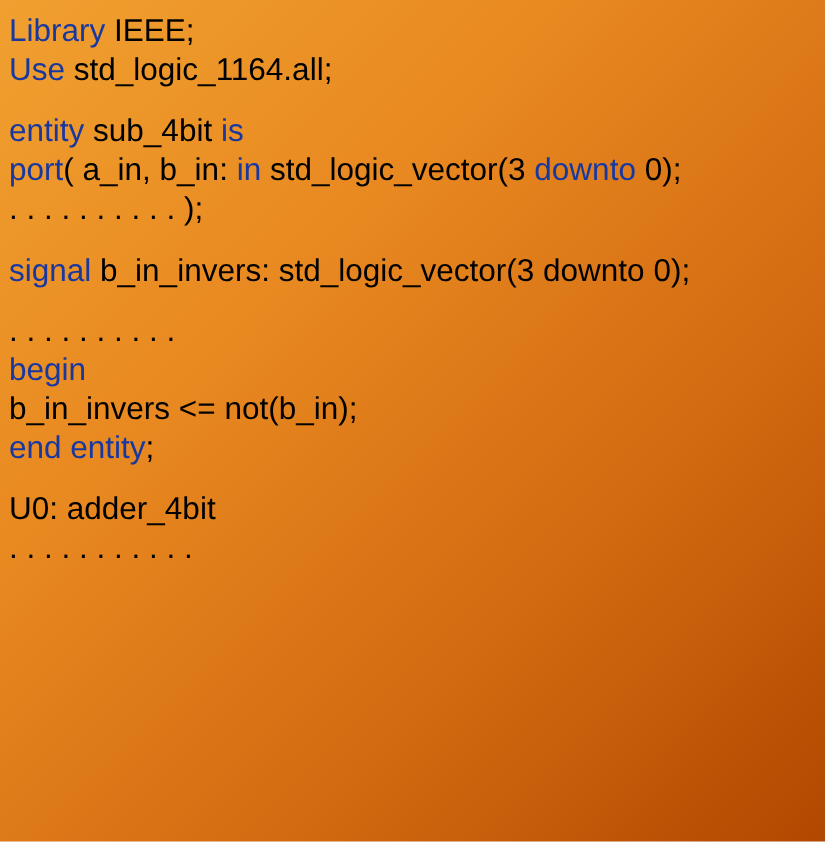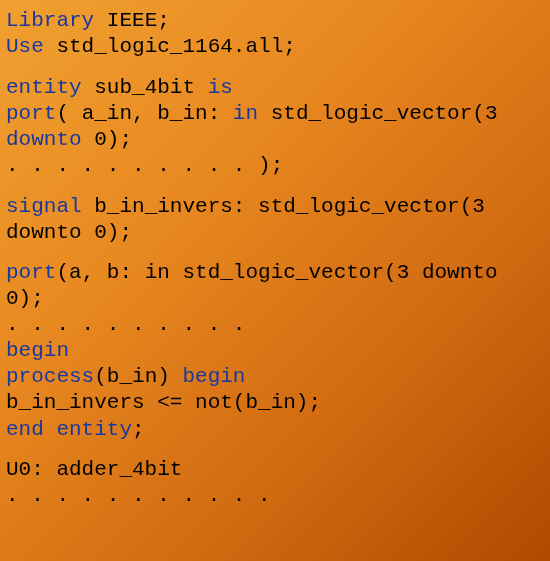--- a/index.html
+++ b/index.html
@@ -16,41 +16,38 @@
     line-height: 1.24;
     padding: 8px 6px;
     box-sizing: border-box;
     color: #000;
   }
   .kw {
     color: #1838a0;
   }
   .line {
     display: block;
-    font-family: Liberation Mono, monospace;
   }
   .blank {
     height: 0.7em;
   }
 </style>
 </head>
 <body>
 
 <div>
 <span class="line"><span class="kw">Library</span><span> IEEE;</span></span>
 <span class="line"><span class="kw">Use</span><span> std_logic_1164.all;</span></span>
 <div class="blank"></div>
 <span class="line"><span class="kw">entity</span><span> sub_4bit </span><span class="kw">is</span></span>
 <span class="line"><span class="kw">     port</span><span>( a_in, b_in: </span><span class="kw">in</span><span> std_logic_vector(3 </span><span class="kw">downto</span><span> 0);</span></span>
 <span class="line"><span>             . . . . . . . . . .    );</span></span>
 <div class="blank"></div>
 <span class="line"><span class="kw">signal</span><span> b_in_invers: std_logic_vector(3 downto 0);</span></span>
 <div class="blank"></div>
-<span class="line"><span class="kw">         port</span><span>(a, b: in std_logic_vector(3 downto 0);</span></span>
 <span class="line"><span>               . . . . . . . . . .</span></span>
 <span class="line"><span class="kw">begin</span></span>
-<span class="line"><span class="kw">    process</span><span>(b_in)   </span><span class="kw">begin</span></span>
 <span class="line"><span>             b_in_invers &lt;= not(b_in);</span></span>
 <span class="line"><span class="kw">    end entity</span><span>;</span></span>
 <div class="blank"></div>
 <span class="line"><span>     U0: adder_4bit</span></span>
 <span class="line"><span>   . . . . . . . . . . .</span></span>
 </div>
 
 </body></html>

